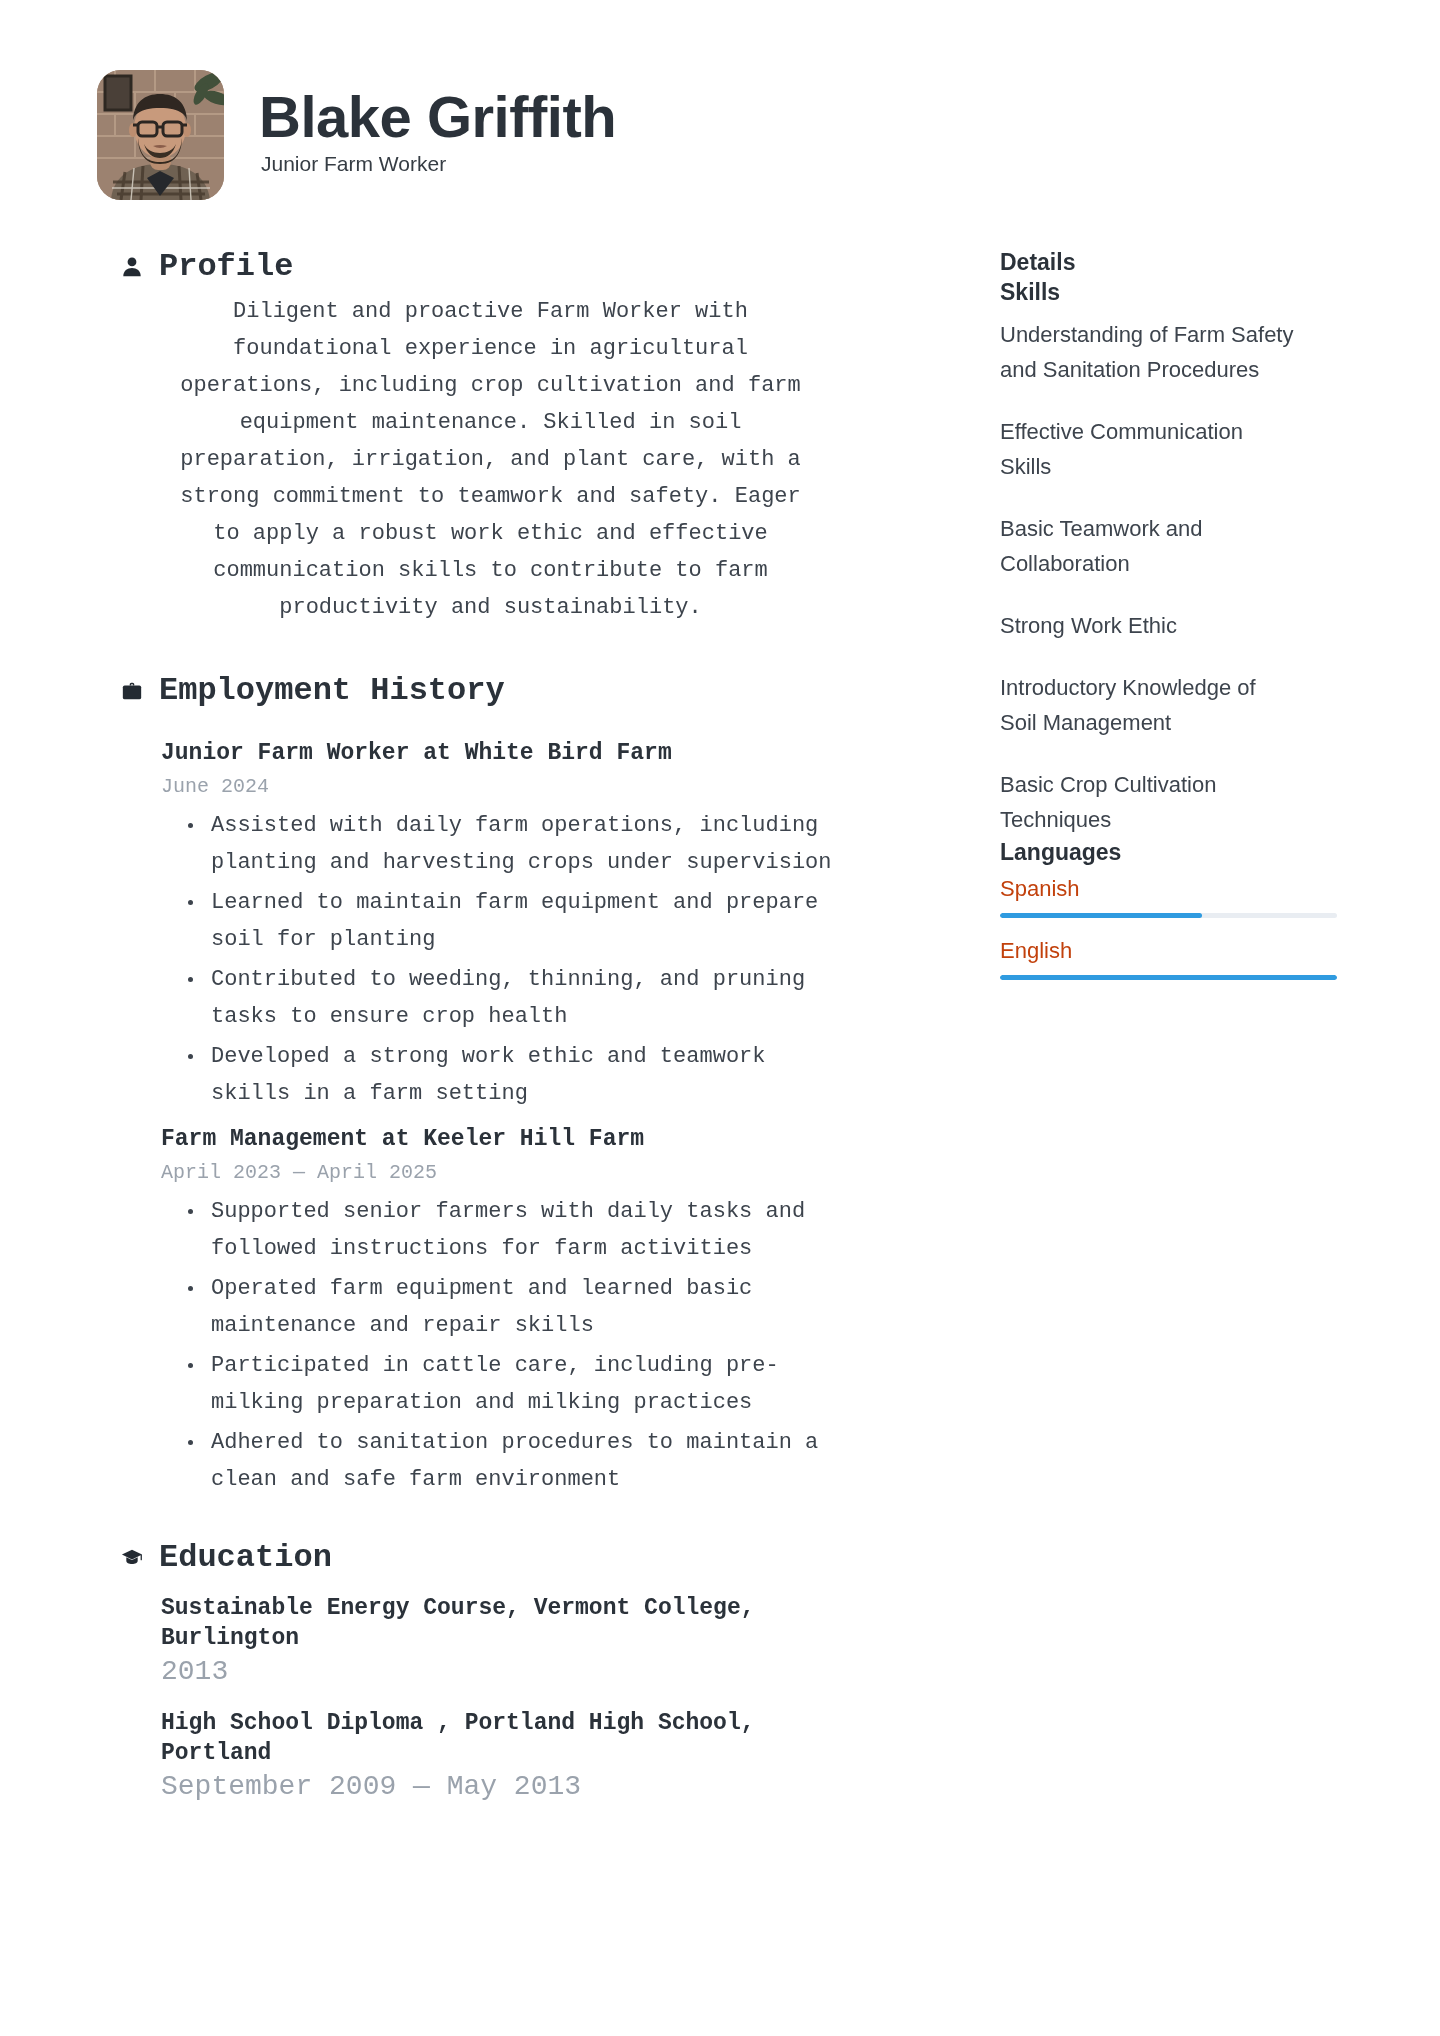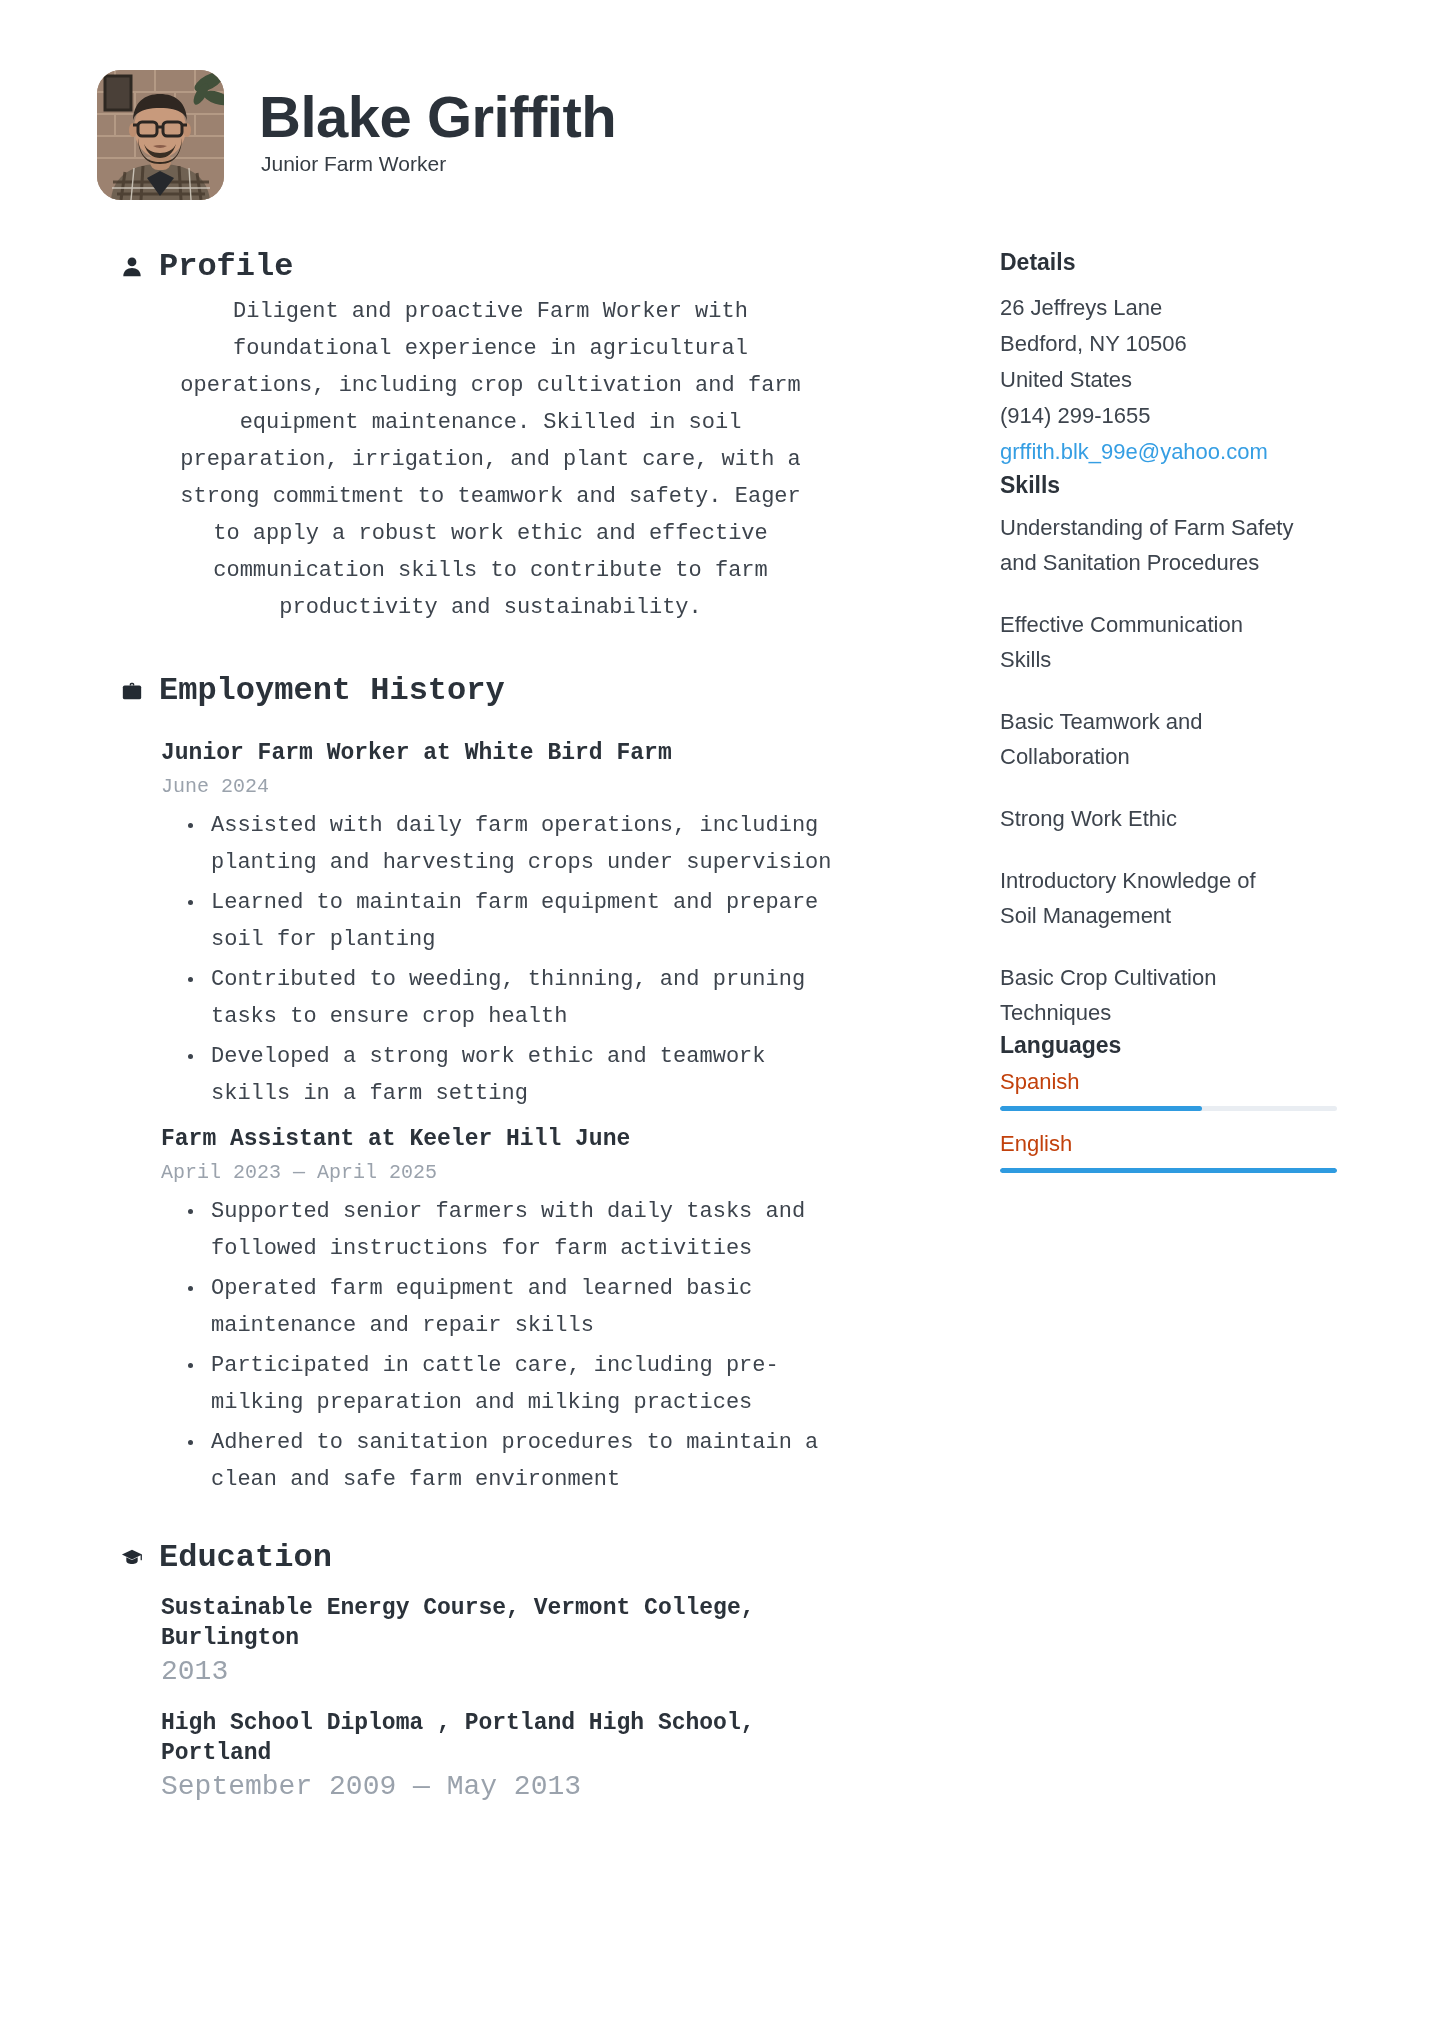--- a/index.html
+++ b/index.html
@@ -188,21 +188,21 @@
         <div class="job-date">June 2024</div>
         <ul>
           <li>Assisted with daily farm operations, including planting and harvesting crops under supervision</li>
           <li>Learned to maintain farm equipment and prepare soil for planting</li>
           <li>Contributed to weeding, thinning, and pruning tasks to ensure crop health</li>
           <li>Developed a strong work ethic and teamwork skills in a farm setting</li>
         </ul>
       </div>
 
       <div class="job">
-        <div class="job-title">Farm Assistant at Keeler Hill June</div>
+        <div class="job-title">Farm Management at Keeler Hill Farm</div>
         <div class="job-date">April 2023 — April 2025</div>
         <ul>
           <li>Supported senior farmers with daily tasks and followed instructions for farm activities</li>
           <li>Operated farm equipment and learned basic maintenance and repair skills</li>
           <li>Participated in cattle care, including pre-milking preparation and milking practices</li>
           <li>Adhered to sanitation procedures to maintain a clean and safe farm environment</li>
         </ul>
       </div>
     </section>
 
@@ -224,27 +224,20 @@
       </div>
       <div class="edu">
         <div class="edu-title">High School Diploma , Portland High School, Portland</div>
         <div class="edu-date">September 2009 — May 2013</div>
       </div>
     </section>
   </div>
 
   <aside class="side-col">
     <h3>Details</h3>
-    <div class="detail-lines">
-      <div class="detail-line">26 Jeffreys Lane</div>
-      <div class="detail-line">Bedford, NY 10506</div>
-      <div class="detail-line">United States</div>
-      <div class="detail-line">(914) 299-1655</div>
-      <a href="#" class="email-link">grffith.blk_99e@yahoo.com</a>
-    </div>
 
     <h3 class="side-head-skills">Skills</h3>
     <div class="skill-item first">Understanding of Farm Safety
 and Sanitation Procedures</div>
     <div class="skill-item">Effective Communication
 Skills</div>
     <div class="skill-item">Basic Teamwork and
 Collaboration</div>
     <div class="skill-item">Strong Work Ethic</div>
     <div class="skill-item">Introductory Knowledge of

